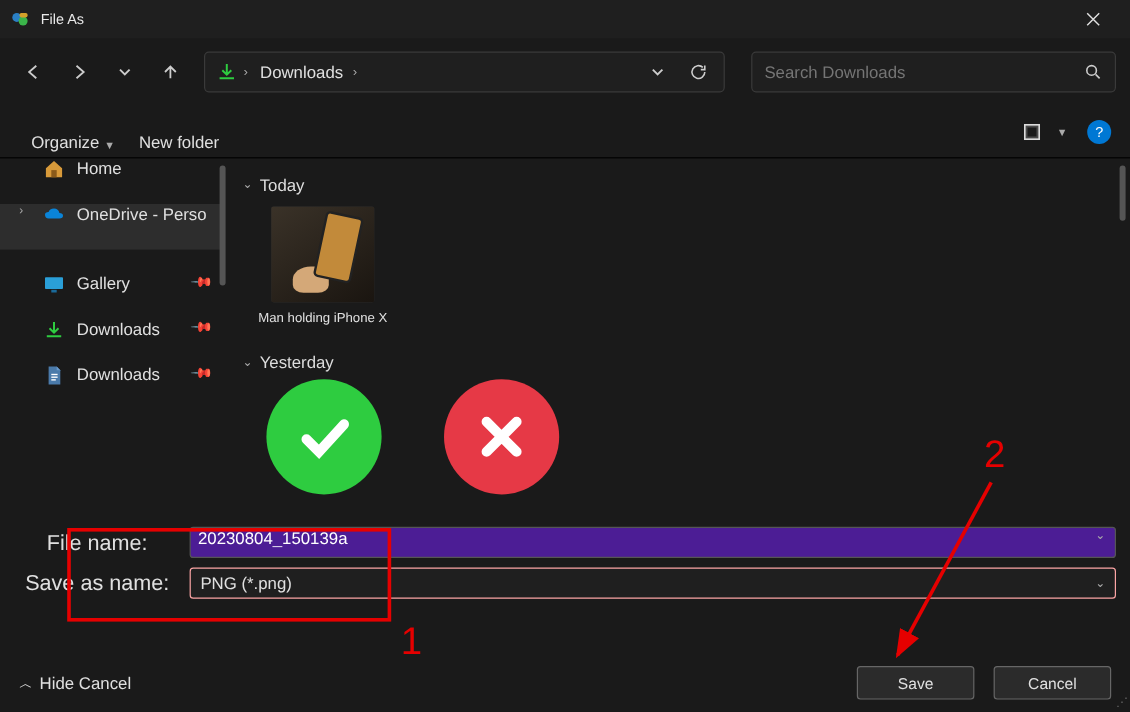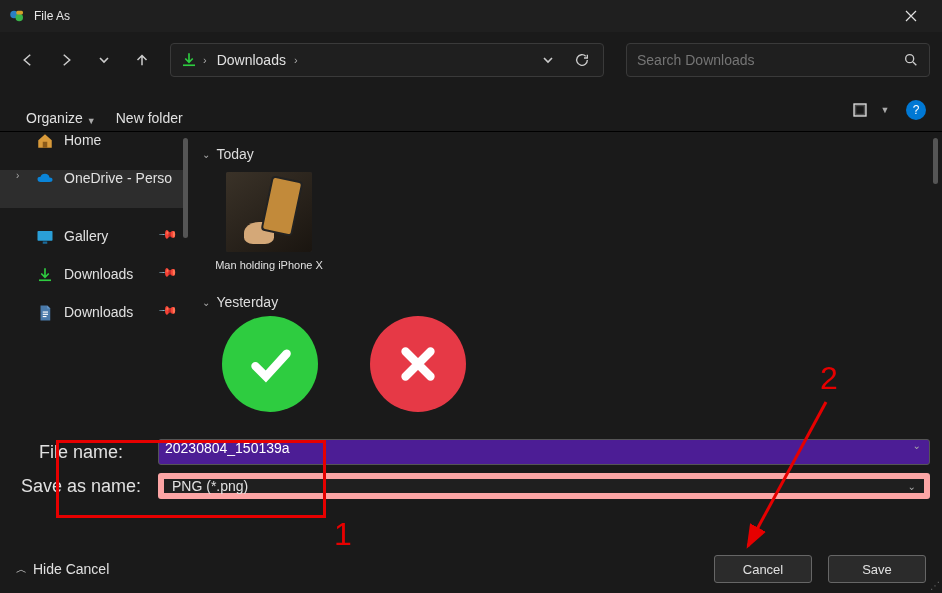--- a/index.html
+++ b/index.html
@@ -58,21 +58,21 @@
 .red { background:#e63946; }
 .circle-icon svg { width:50px; height:50px; }
 
 
 .form-area { padding: 14px 12px 6px 12px; }
 .form-row { display:flex; align-items:center; margin-bottom:8px; }
 .form-label { width:146px; text-align:center; padding-right:8px; font-size:18px; color:#e0e0e0; }
 .form-input-wrap { flex:1; height:26px; background:#4c1d95; border:1px solid #555; border-radius:3px; display:flex; align-items:flex-start; padding:0 6px; }
 .form-input-wrap input { flex:1; background:transparent; border:none; outline:none; color:#fff; font-size:14px; }
 .form-input-wrap .dd { color:#aaa; font-size:10px; padding:0 2px; }
-.form-select { flex:1; height:26px; background:#1f1f1f; border:6px solid #fca5a5; border-radius:3px; display:flex; align-items:center; padding:0 8px; font-size:14px; cursor:pointer; }
+.form-select { flex:1; height:26px; background:#1f1f1f; border:1px solid #fca5a5; border-radius:3px; display:flex; align-items:center; padding:0 8px; font-size:14px; cursor:pointer; }
 .form-select .dd { margin-left:auto; color:#aaa; font-size:10px; }
 
 
 .footer { position:absolute; bottom:0; left:0; right:0; height:48px; display:flex; align-items:center; padding:0 16px; }
 .hide-folders { font-size:14px; color:#e0e0e0; display:flex; align-items:center; gap:6px; cursor:pointer; }
 .footer-spacer { flex:1; }
 .btn { width:98px; height:28px; background:#2b2b2b; border:1px solid #666; border-radius:3px; font-size:13px; color:#e0e0e0; cursor:pointer; margin-left:16px; }
 .resize-grip { position:absolute; right:2px; bottom:2px; color:#666; font-size:10px; }
 
 
@@ -291,22 +291,22 @@
     </div>
   </div>
 </div>
 
 <div class="footer">
   <div class="hide-folders">
     <span style="font-size:11px;">︿</span>
     <span>Hide Cancel</span>
   </div>
   <div class="footer-spacer"></div>
+  <button class="btn">Save</button>
   <button class="btn">Cancel</button>
-  <button class="btn">Save</button>
 </div>
 <div class="resize-grip">⋰</div>
 
 <div class="annot-box" style="left:56px; top:440px; width:270px; height:78px;"></div>
 <div class="annot-num" style="left:334px; top:516px;">1</div>
 <div class="annot-num" style="left:820px; top:360px;">2</div>
 <svg class="annot-arrow" style="left:730px; top:396px; width:110px; height:160px;">
   <defs>
       <marker id="ah" markerWidth="10" markerHeight="10" refX="7" refY="3" orient="auto">
         <path d="M0 0 L8 3 L0 6 Z" fill="#e60000"></path>

